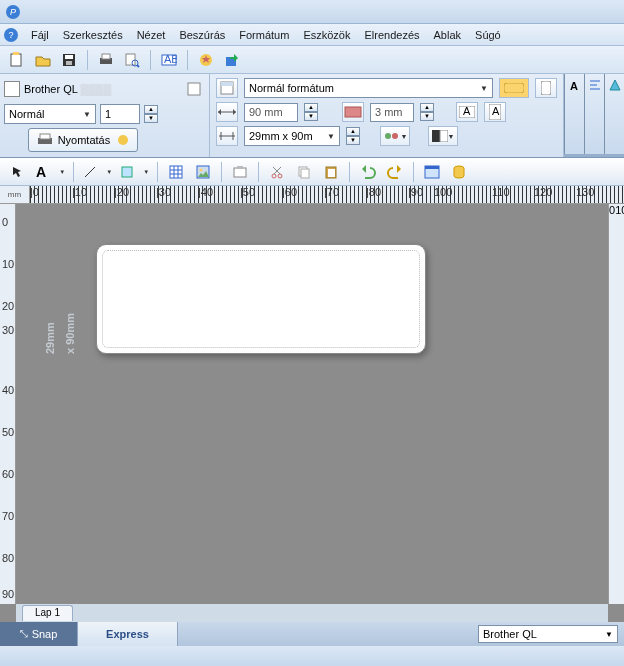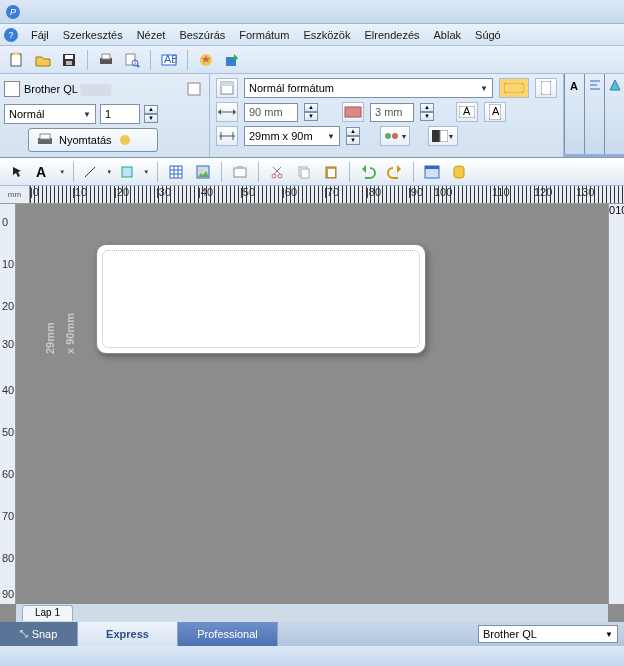--- a/index.html
+++ b/index.html
@@ -25,21 +25,21 @@
 
 
 .dock-left{width:210px;border-right:1px solid #a8bed8;padding:4px;background:linear-gradient(#e4edf8,#d3e1f1);}
 .dock-left .row{display:flex;align-items:center;gap:4px;margin-bottom:4px;}
 .device-icon{width:16px;height:16px;background:#fff;border:1px solid #888;}
 .combo{height:20px;border:1px solid #7a91ab;background:#fff;display:flex;align-items:center;padding:0 4px;justify-content:space-between;}
 .combo .arrow{font-size:8px;color:#333;}
 .spin{width:40px;height:20px;border:1px solid #7a91ab;background:#fff;display:flex;align-items:center;padding:0 4px;}
 .spin-btns{display:flex;flex-direction:column;}
 .spin-btns div{width:14px;height:9px;border:1px solid #7a91ab;background:linear-gradient(#fff,#d9e5f2);font-size:6px;text-align:center;line-height:7px;}
-.print-btn{height:24px;border:1px solid #7a91ab;background:linear-gradient(#fdfdfd,#e5eef8);display:flex;align-items:center;padding:0 8px;gap:6px;border-radius:3px;margin-left:24px;width:130px;}
+.print-btn{height:24px;border:1px solid #7a91ab;background:linear-gradient(#fdfdfd,#e5eef8);display:flex;align-items:center;padding:0 8px;gap:6px;border-radius:3px;margin-left:24px;width:110px;}
 
 
 .dock-mid{flex:1;padding:4px 6px;background:linear-gradient(#e4edf8,#d3e1f1);border-right:1px solid #a8bed8;}
 .dock-mid .row{display:flex;align-items:center;gap:6px;margin-bottom:4px;}
 .wide-combo{flex:1;height:20px;}
 .meas{width:54px;height:19px;border:1px solid #7a91ab;background:#fff;display:flex;align-items:center;padding:0 4px;color:#555;text-align:right;}
 .mini-icon{width:22px;height:20px;border:1px solid #a8bed8;background:linear-gradient(#fff,#e5eef8);display:flex;align-items:center;justify-content:center;}
 
 
 .dock-tabs{width:60px;display:flex;justify-content:flex-end;align-items:flex-start;background:linear-gradient(#b7cbe2,#94aecb);}
@@ -426,21 +426,21 @@
       <span class="num" style="left: 378px;">|90</span>
       <span class="num" style="left: 404px;">100</span>
       <span class="num" style="left: 462px;">110</span>
       <span class="num" style="left: 504px;">120</span>
       <span class="num" style="left: 546px;">130</span>
     </div>
   <div class="ruler-v" id="rv">
       <span class="num" style="top: 12px;">0</span>
       <span class="num" style="top: 54px;">10</span>
       <span class="num" style="top: 96px;">20</span>
-      <span class="num" style="top: 134px;">30</span>
+      <span class="num" style="top: 120px;">30</span>
       <span class="num" style="top: 180px; text-align: right;">40</span>
       <span class="num" style="top: 222px;">50</span>
       <span class="num" style="top: 264px;">60</span>
       <span class="num" style="top: 306px;">70</span>
       <span class="num" style="top: 348px;">80</span>
       <span class="num" style="top: 384px;">90</span>
     </div>
   <div class="ruler-v-r" id="rvr"><span class="num" style="top: 12px;">0</span><span class="num" style="top: 54px;">10</span></div>
   <div class="canvas">
     <div class="size-label" style="top:150px">
@@ -453,21 +453,20 @@
     <div class="sheet-tab">Lap 1</div>
   </div>
 </div>
 
 <div class="modebar">
   <div class="mode-btn snap">
       <span style="font-size:10px">⤡</span>
       <span>Snap</span>
     </div>
   <div class="mode-btn express">Express</div>
-  <div class="mode-btn pro">Professional</div>
   <div class="spacer"></div>
   <div class="printer-combo">
       <span>Brother QL</span>
       <span class="arrow" style="font-size:8px">▼</span>
     </div>
 </div>
 
 <div class="statusbar"></div>
 
 </body></html>

